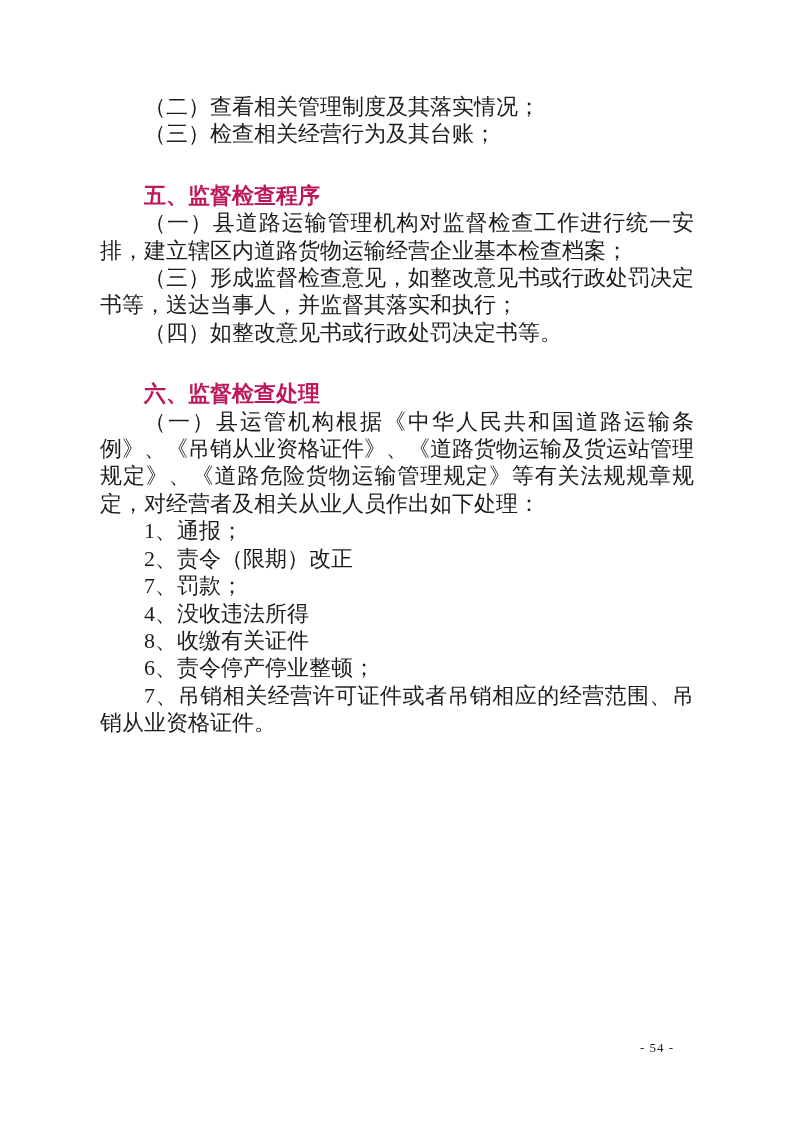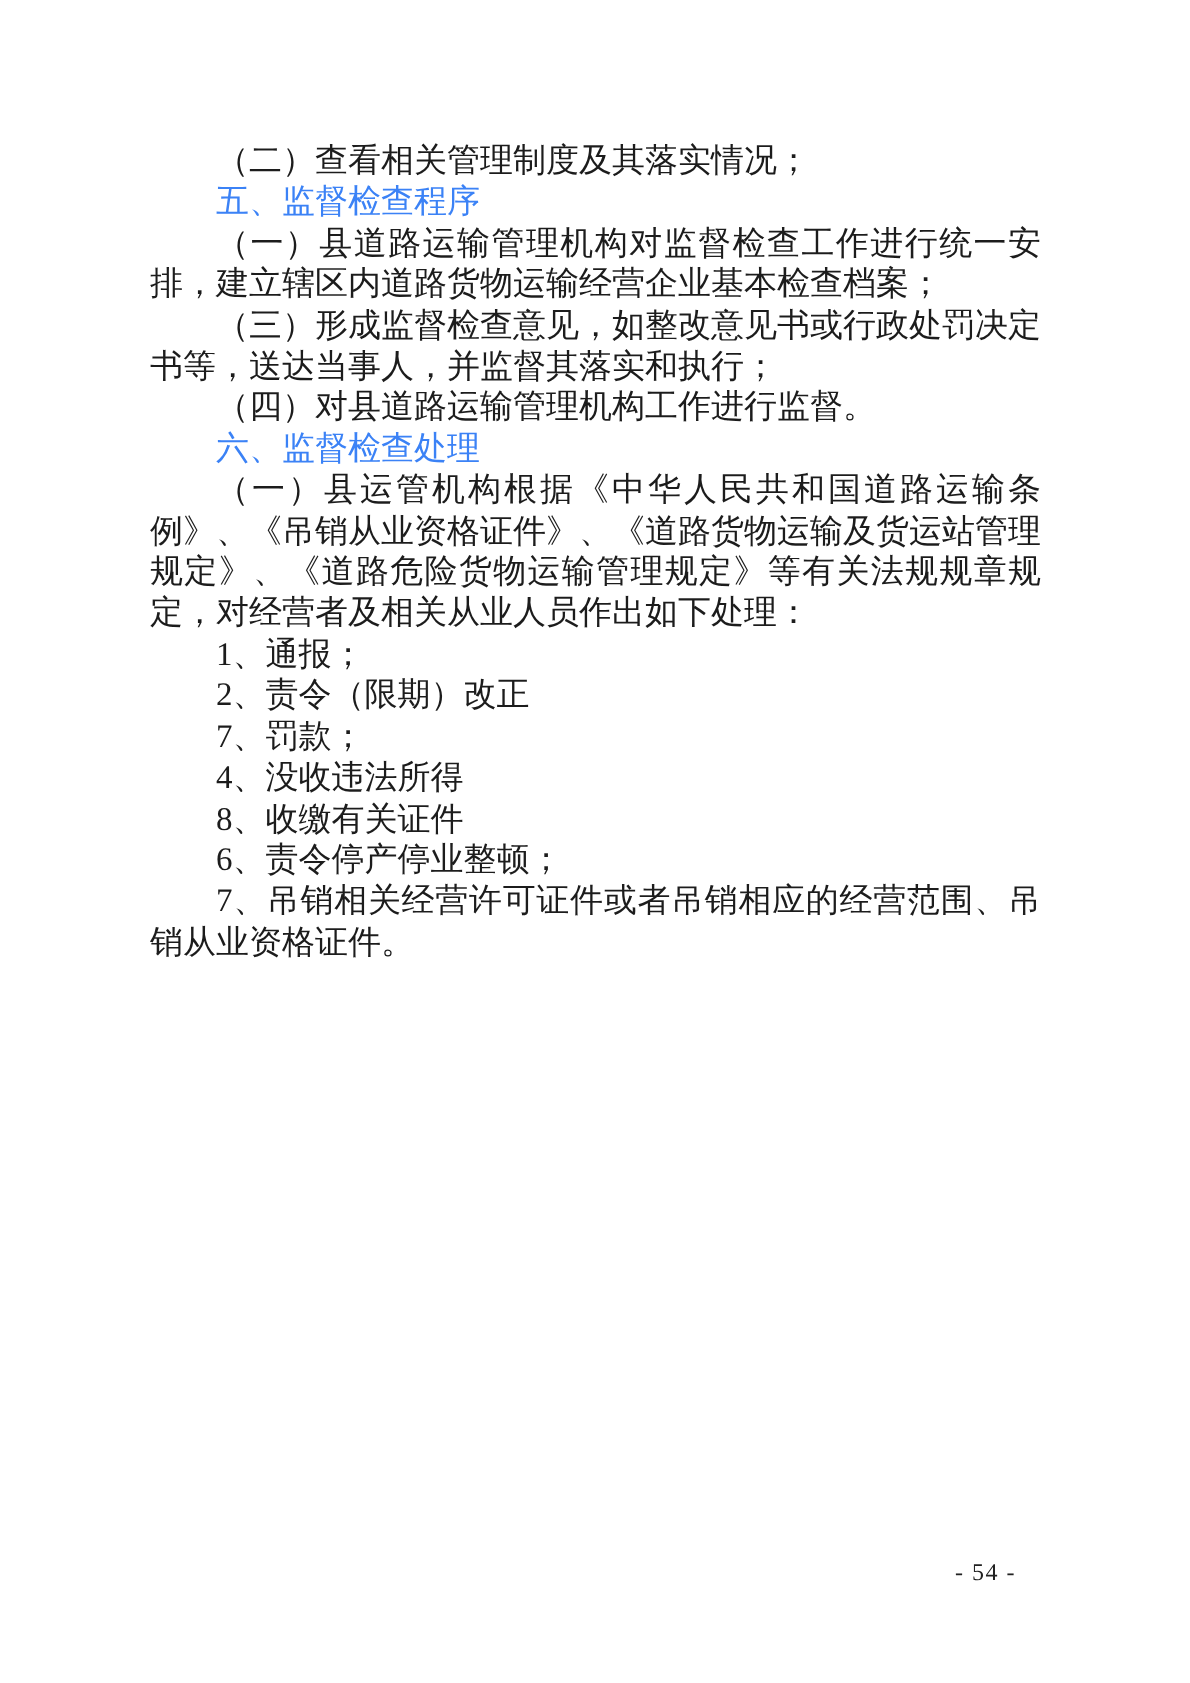--- a/index.html
+++ b/index.html
@@ -31,45 +31,47 @@
     text-justify: inter-ideograph;
   }
   .content p {
     margin: 0;
     padding: 0;
     text-indent: 2em;
     word-break: break-all;
   }
   .content p.heading {
     font-family: "Liberation Sans", "DejaVu Sans", sans-serif;
-    font-weight: normal;
-    color: #3b82f6;
+    font-weight: bold;
+    color: #be185d;
+    margin-top: 34px;
   }
   .page-number {
     position: absolute;
     top: 1040px;
     left: 612px;
     width: 90px;
     text-align: center;
-    font-size: 16px;
+    font-size: 13px;
     color: #222222;
     letter-spacing: 1px;
     font-family: "Liberation Serif", serif;
   }
 </style>
 </head>
 <body>
 
 <div class="page">
   <div class="content">
       <p class="body">（二）查看相关管理制度及其落实情况；</p>
+      <p class="body">（三）检查相关经营行为及其台账；</p>
       <p class="heading">五、监督检查程序</p>
       <p class="body">（一）县道路运输管理机构对监督检查工作进行统一安排，建立辖区内道路货物运输经营企业基本检查档案；</p>
       <p class="body">（三）形成监督检查意见，如整改意见书或行政处罚决定书等，送达当事人，并监督其落实和执行；</p>
-      <p class="body">（四）对县道路运输管理机构工作进行监督。</p>
+      <p class="body">（四）如整改意见书或行政处罚决定书等。</p>
       <p class="heading">六、监督检查处理</p>
       <p class="body">（一）县运管机构根据《中华人民共和国道路运输条例》、《吊销从业资格证件》、《道路货物运输及货运站管理规定》、《道路危险货物运输管理规定》等有关法规规章规定，对经营者及相关从业人员作出如下处理：</p>
       <p class="body">1、通报；</p>
       <p class="body">2、责令（限期）改正</p>
       <p class="body">7、罚款；</p>
       <p class="body">4、没收违法所得</p>
       <p class="body">8、收缴有关证件</p>
       <p class="body">6、责令停产停业整顿；</p>
       <p class="body">7、吊销相关经营许可证件或者吊销相应的经营范围、吊销从业资格证件。</p>
     </div>

